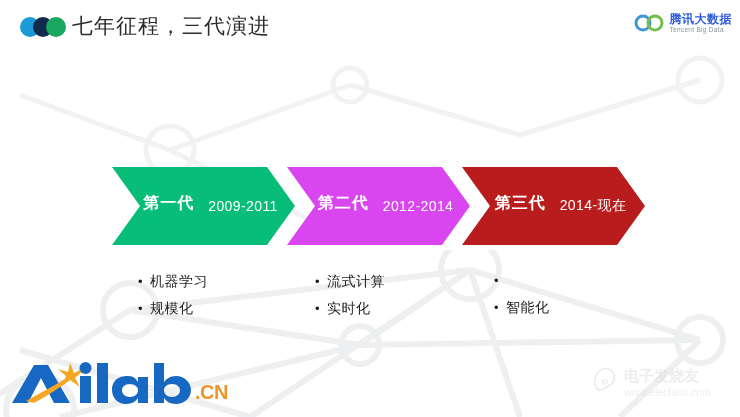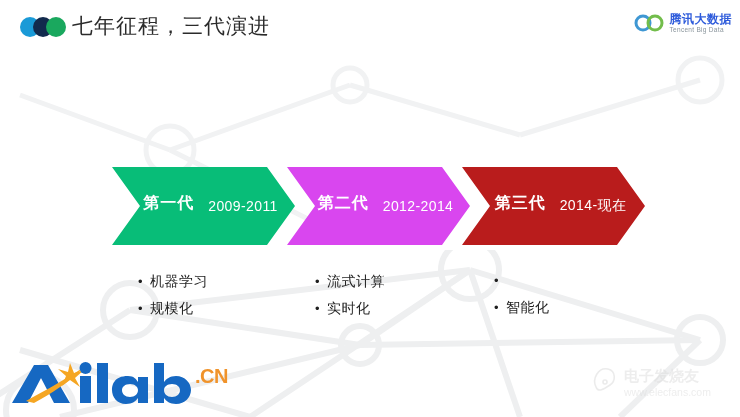--- a/index.html
+++ b/index.html
@@ -170,21 +170,21 @@
     bottom: 10px;
     display: flex;
     align-items: flex-end;
   }
   .ailab-cn {
     font-size: 20px;
     font-weight: bold;
     color: #f0932b;
     letter-spacing: -.5px;
     margin-left: 2px;
-    margin-bottom: 19px;
+    margin-bottom: 3px;
   }
   .elecfans-mark {
     position: absolute;
     right: 10px;
     bottom: 6px;
     width: 140px;
     height: 58px;
     opacity: .5;
   }
 </style>

